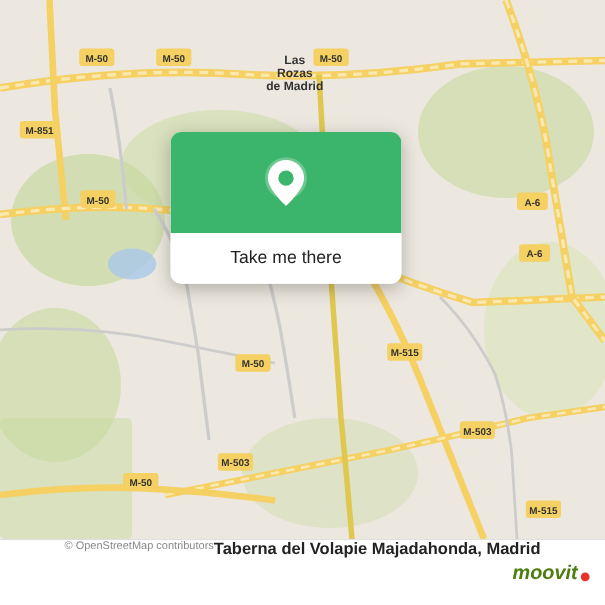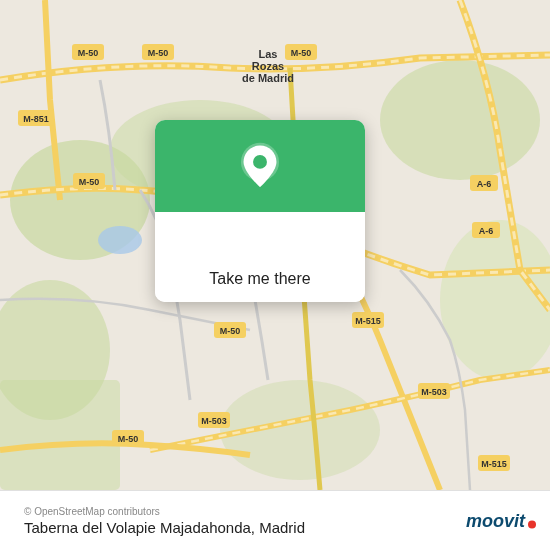--- a/index.html
+++ b/index.html
@@ -60,63 +60,62 @@
       width: 100%;
       padding: 14px 10px;
       text-align: center;
       font-size: 16px;
       font-weight: 500;
       color: #222;
       cursor: pointer;
       background: white;
       border: none;
       outline: none;
-      margin-top: 44px;
     }
 
     
     .bottom-bar {
       width: 550px;
       height: 60px;
       background: white;
       display: flex;
-      flex-direction: column;
+      flex-direction: row;
       justify-content: center;
-      padding: 0 24px;
+      padding: 0 0;
       border-top: 1px solid #e0e0e0;
       position: relative;
     }
 
     .attribution {
       font-size: 10px;
       color: #888;
       margin-bottom: 2px;
     }
 
     .place-name {
       font-size: 15px;
-      font-weight: 400;
+      font-weight: 700;
       color: #222;
     }
 
     
     .moovit-logo {
       position: absolute;
       right: 14px;
       top: 50%;
       transform: translateY(-50%);
       display: flex;
       align-items: center;
       gap: 2px;
     }
 
     .moovit-text {
       font-size: 18px;
       font-weight: 700;
-      color: #0c4a6e;
+      color: #4d7c0f;
       font-style: italic;
     }
 
     .moovit-dot {
       width: 8px;
       height: 8px;
       background: #e8332a;
       border-radius: 50%;
       margin-left: 1px;
       align-self: flex-end;

